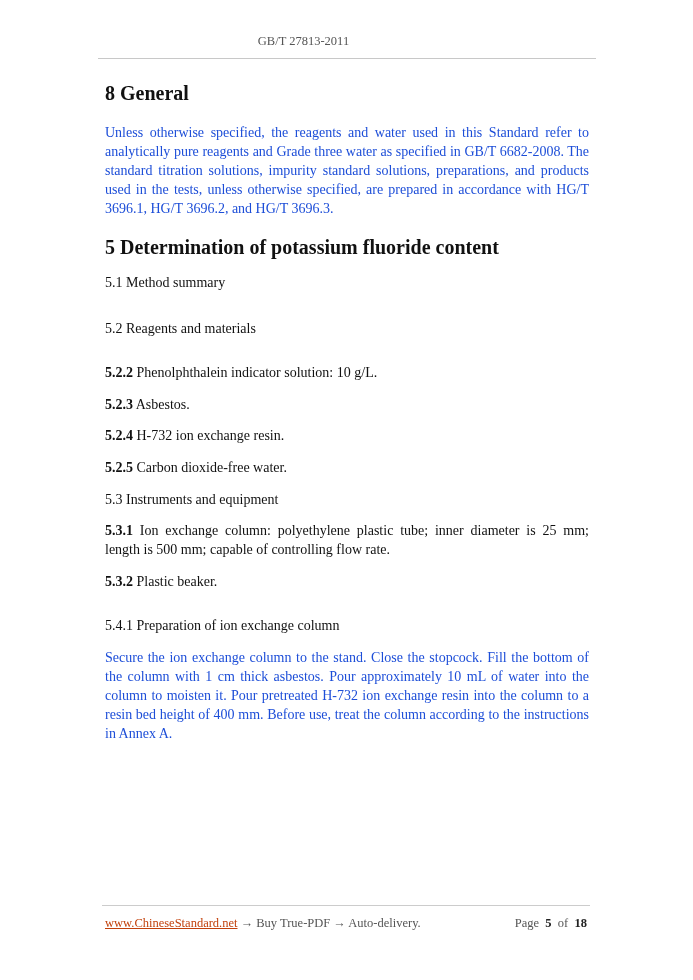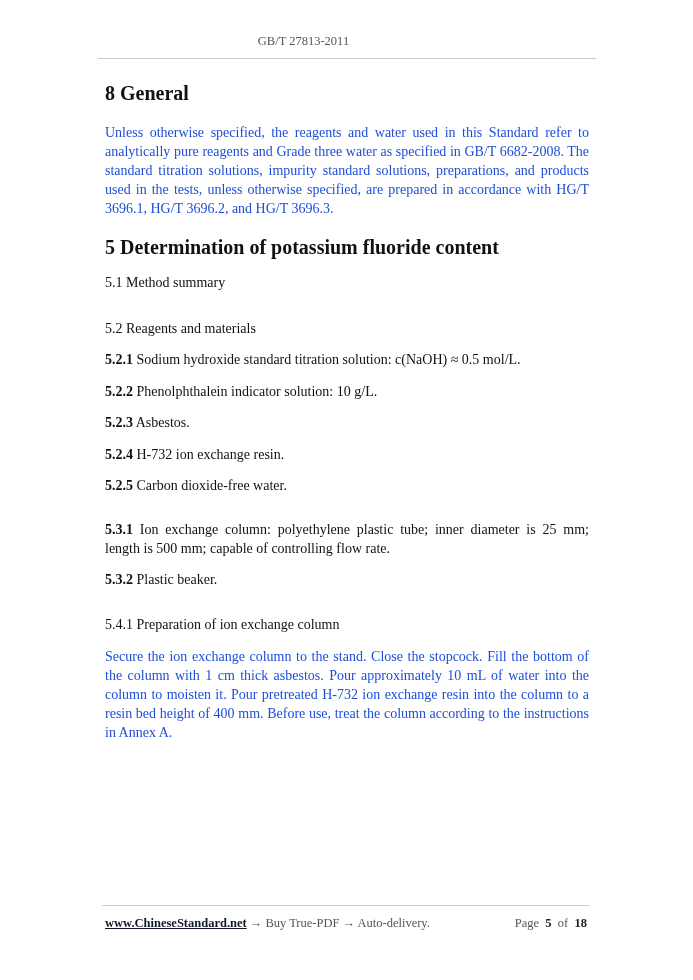--- a/index.html
+++ b/index.html
@@ -78,23 +78,22 @@
       position: absolute;
       top: 916px;
       left: 105px;
       width: 482px;
       font-size: 12.5px;
       color: #555555;
       display: flex;
       justify-content: space-between;
     }
     .footer a {
-      color: #0f172a;
+      color: #c2410c;
       text-decoration: underline;
-      font-weight: bold;
     }
     .footer .pg b { color: #222; font-weight: bold; }
   </style>
 </head>
 <body>
 
 <div class="page-header">GB/T 27813-2011</div>
 <div class="header-rule"></div>
 
 <div class="content">
@@ -107,31 +106,31 @@
   <h1 class="sec">5 Determination of potassium fluoride content</h1>
 
   <div style="height:13px"></div>
   <h2 class="sub">5.1 Method summary</h2>
   <div style="height:12px"></div>
 
   <div style="height:14px"></div>
   <h2 class="sub">5.2 Reagents and materials</h2>
 
   <div style="height:12px"></div>
-  <p class="item"><span class="num">5.2.1</span><span> Sodium hydroxide standard titration solution: c(NaOH) ≈ 0.5 mol/L.</span></p>
   <div style="height:13px"></div>
   <p class="item"><span class="num">5.2.2</span><span> Phenolphthalein indicator solution: 10 g/L.</span></p>
   <div style="height:13px"></div>
   <p class="item"><span class="num">5.2.3</span><span> Asbestos.</span></p>
   <div style="height:13px"></div>
   <p class="item"><span class="num">5.2.4</span><span> H-732 ion exchange resin.</span></p>
   <div style="height:13px"></div>
   <p class="item"><span class="num">5.2.5</span><span> Carbon dioxide-free water.</span></p>
 
   <div style="height:13px"></div>
+  <h2 class="sub">5.3 Instruments and equipment</h2>
 
   <div style="height:12px"></div>
   <p class="item" style="text-align:justify"><span class="num">5.3.1</span><span> Ion exchange column: polyethylene plastic tube; inner diameter is 25 mm; length is 500 mm; capable of controlling flow rate.</span></p>
   <div style="height:13px"></div>
   <p class="item"><span class="num">5.3.2</span><span> Plastic beaker.</span></p>
 
   <div style="height:13px"></div>
   <div style="height:12px"></div>
   <h2 class="sub">5.4.1 Preparation of ion exchange column</h2>
   <div style="height:12px"></div>

